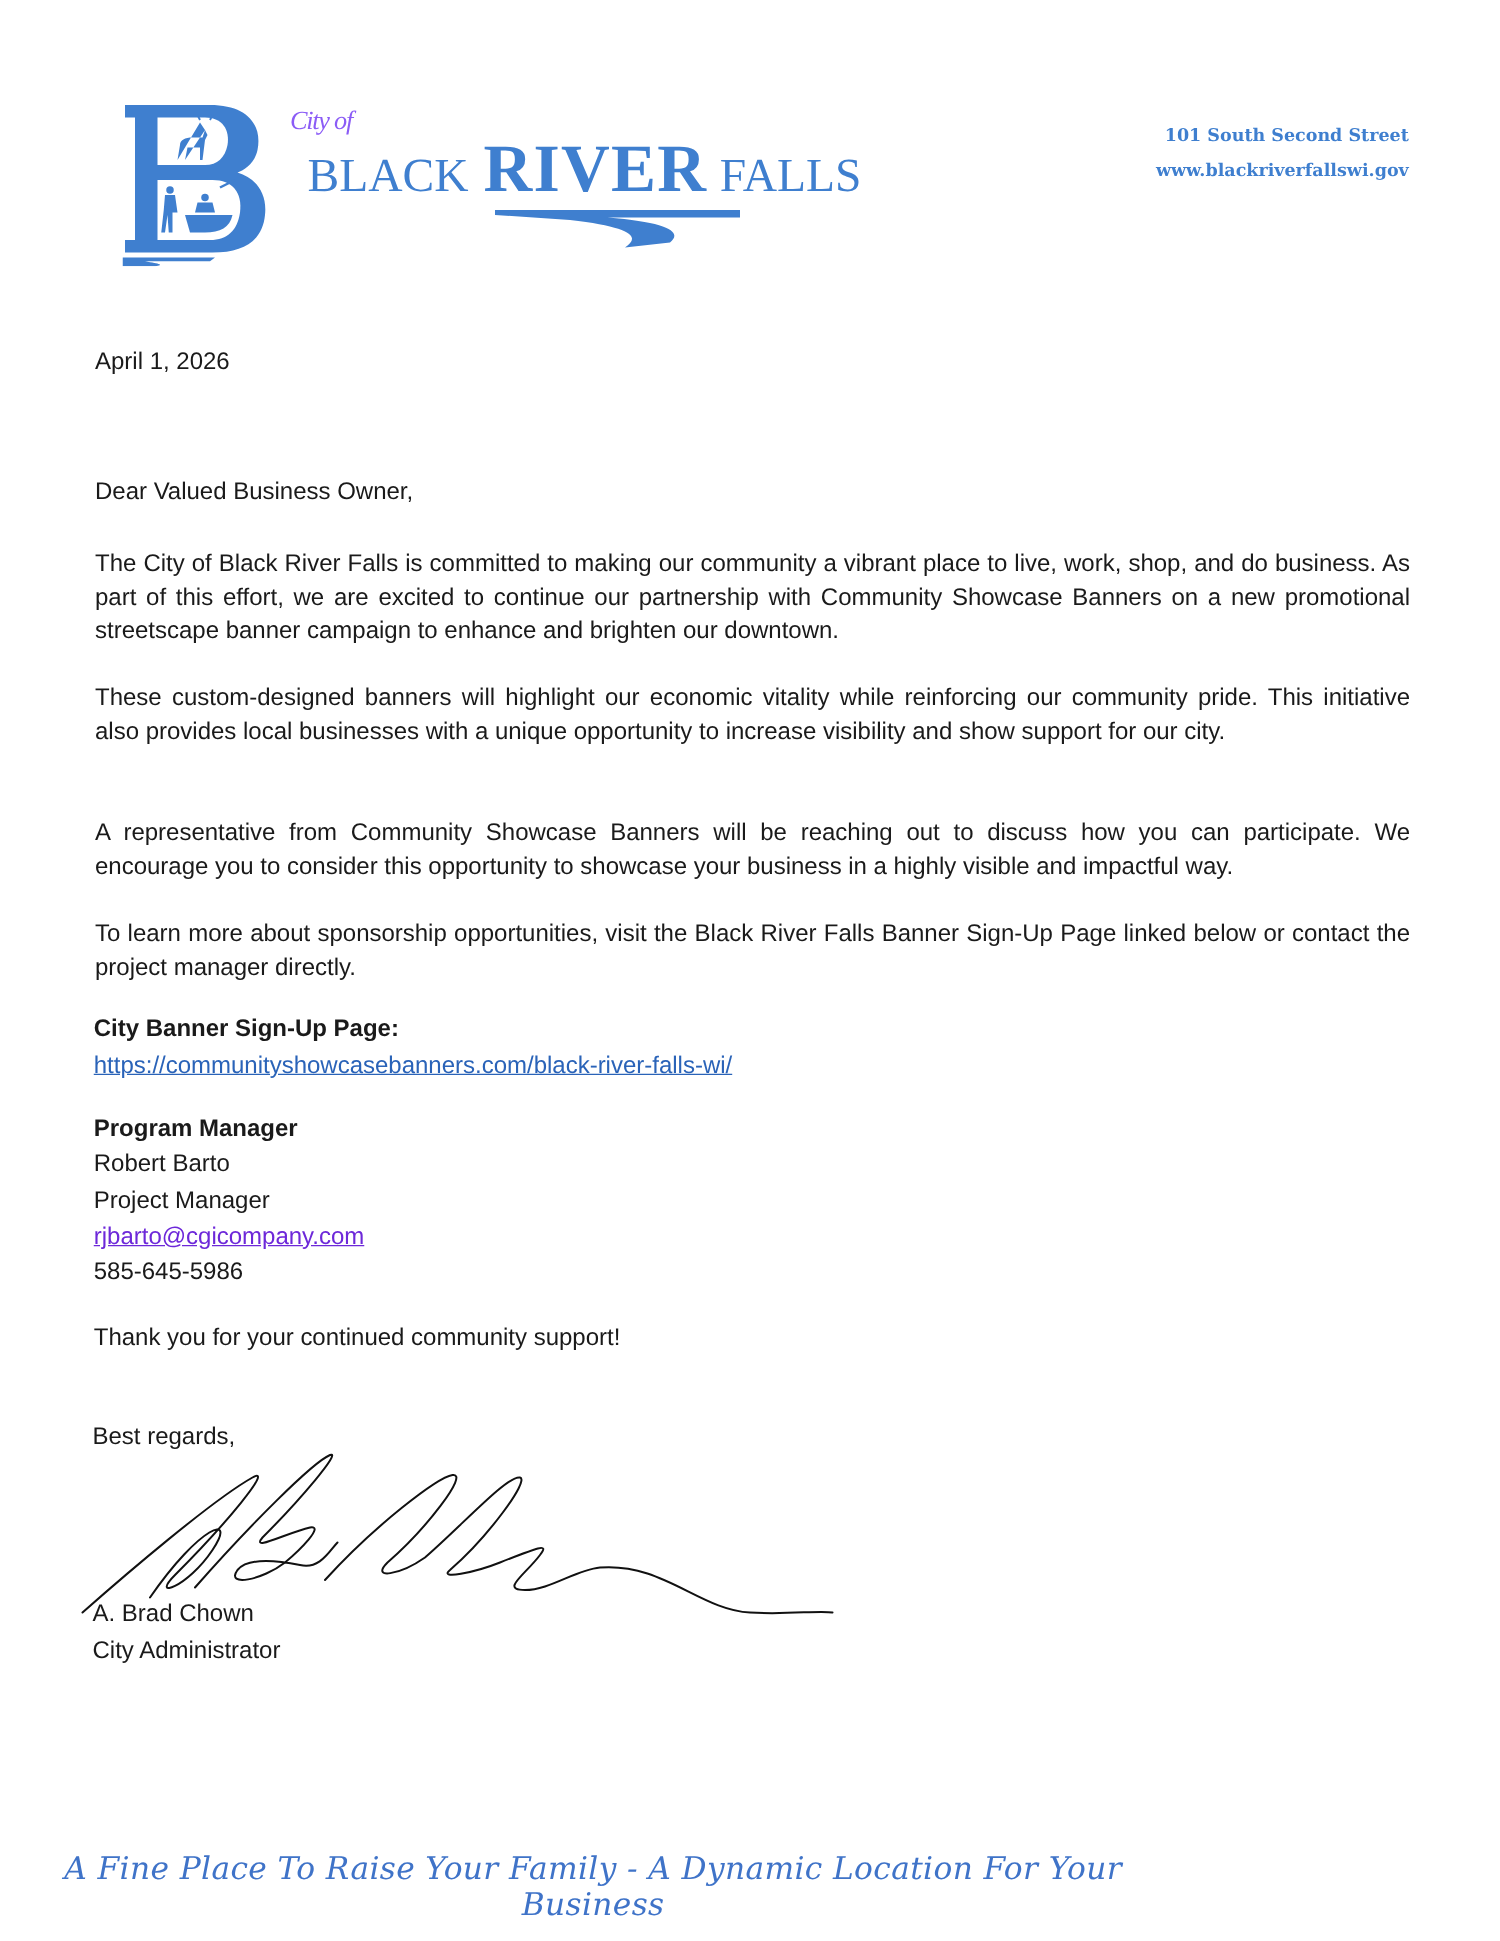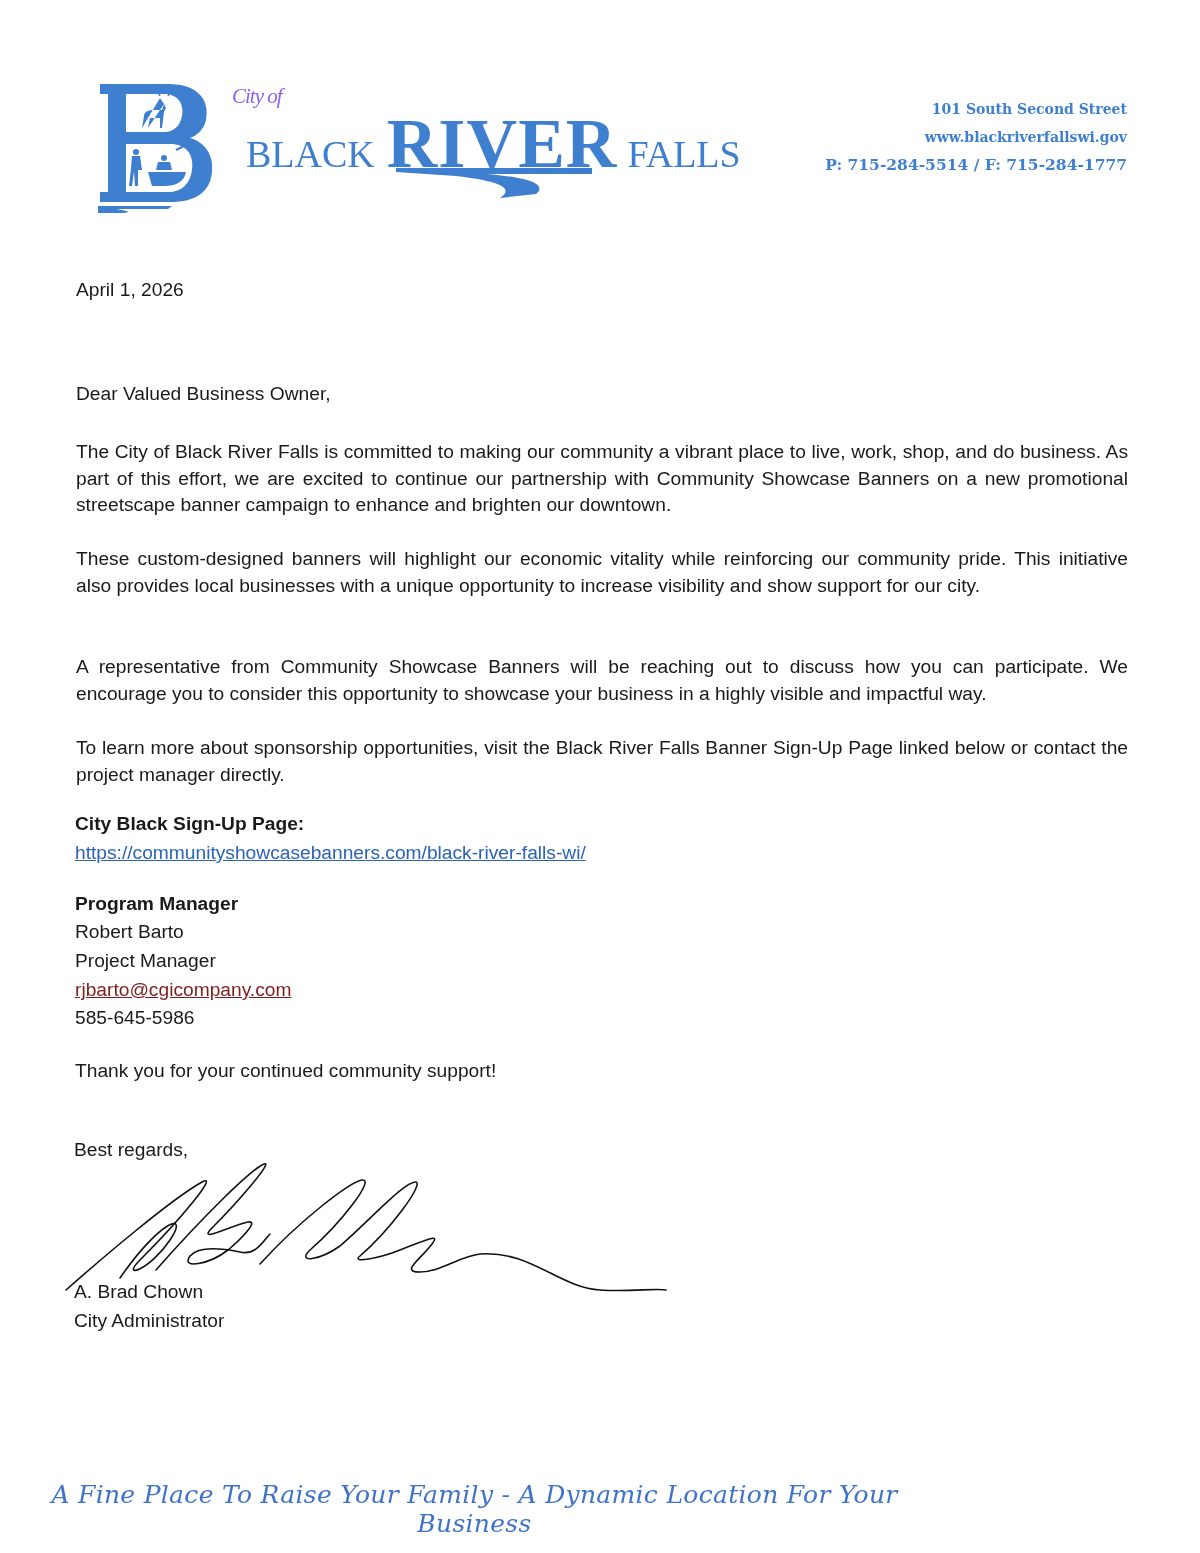--- a/index.html
+++ b/index.html
@@ -7,34 +7,34 @@
          font-family: "Liberation Sans", sans-serif; color: #111; }
   .abs { position: absolute; }
 
   
   #logo-b { left: 98px; top: 78px; width: 118px; height: 135px; }
   .city-of { left: 232px; top: 84px; font-family: Liberation Serif, serif; font-style: italic;
              color: #8b5cf6; font-size: 21px; letter-spacing: -1px; }
   .brand { left: 246px; top: 104px; color: #3f7fcf; font-family: "Liberation Serif", serif;
            font-weight: bold; white-space: nowrap; }
   .brand .w-black, .brand .w-falls { font-size: 38px; font-weight: normal; letter-spacing: 0px; }
-  .brand .w-river { font-size: 70px; letter-spacing: 1px; margin: 0 10px 0 12px; }
+  .brand .w-river { font-size: 54px; letter-spacing: 1px; margin: 0 10px 0 12px; }
   #river-swoosh { left: 396px; top: 160px; width: 210px; height: 42px; }
 
   .addr { right: 73px; top: 96px; text-align: right; color: #3f7fcf;
           font-family: "DejaVu Serif", serif; font-weight: bold; line-height: 27.5px; }
   .addr div { font-size: 14px; }
   .addr .phone { font-size: 15.5px; }
 
   
   .txt { left: 76px; width: 1052px; font-size: 19.2px; line-height: 26.5px; color: #1a1a1a; }
   .justify { text-align: justify; text-align-last: left; }
   .bold { font-weight: bold; }
   a.link { color: #2a63b8; }
-  a.mail { color: #7f1d1d; text-decoration: underline; }
+  a.mail { color: #6d28d9; text-decoration: underline; }
 
   #sig { left: 60px; top: 1160px; width: 610px; height: 140px; }
 
   .tagline { left: 0; width: 949px; top: 1480px; text-align: center; color: #3f73c8;
              font-family: "DejaVu Serif", serif; font-style: italic; font-size: 25px;
              letter-spacing: 0.3px; }
 </style>
 </head>
 <body>
 
@@ -70,32 +70,31 @@
 <div class="abs brand">
   <span class="w-black">BLACK</span><span class="w-river">RIVER</span><span class="w-falls">FALLS</span>
 </div>
 <svg id="river-swoosh" class="abs" viewBox="0 0 210 42">
   <path d="M0 8 L196 8 L196 14 L90 14 C140 18 150 26 140 34 L104 38 C116 30 112 22 60 16 L0 12 Z" fill="#3f7fcf"></path>
 </svg>
 
 <div class="abs addr">
   <div>101 South Second Street</div>
   <div>www.blackriverfallswi.gov</div>
-  <div class="phone">P: 715-284-5514 / F: 715-284-1777</div>
 </div>
 
 <div class="abs txt" style="top:277px">April 1, 2026</div>
 <div class="abs txt" style="top:381px">Dear Valued Business Owner,</div>
 
 <div class="abs txt justify" style="top:439px">The City of Black River Falls is committed to making our community a vibrant place to live, work, shop, and do business. As part of this effort, we are excited to continue our partnership with Community Showcase Banners on a new promotional streetscape banner campaign to enhance and brighten our downtown.</div>
 <div class="abs txt justify" style="top:546px">These custom-designed banners will highlight our economic vitality while reinforcing our community pride. This initiative also provides local businesses with a unique opportunity to increase visibility and show support for our city.</div>
 <div class="abs txt justify" style="top:654px">A representative from Community Showcase Banners will be reaching out to discuss how you can participate. We encourage you to consider this opportunity to showcase your business in a highly visible and impactful way.</div>
 <div class="abs txt justify" style="top:735px">To learn more about sponsorship opportunities, visit the Black River Falls Banner Sign-Up Page linked below or contact the project manager directly.</div>
 
-<div class="abs txt bold" style="top:811px; left:75px">City Black Sign-Up Page:</div>
+<div class="abs txt bold" style="top:811px; left:75px">City Banner Sign-Up Page:</div>
 <div class="abs txt" style="top:840px; left:75px">
   <a class="link" href="#">https://communityshowcasebanners.com/black-river-falls-wi/</a>
 </div>
 
 <div class="abs txt bold" style="top:891px; left:75px">Program Manager</div>
 <div class="abs txt" style="top:919px; left:75px">Robert Barto</div>
 <div class="abs txt" style="top:948px; left:75px">Project Manager</div>
 <div class="abs txt" style="top:977px; left:75px">
   <a class="mail" href="#">rjbarto@cgicompany.com</a>
 </div>

